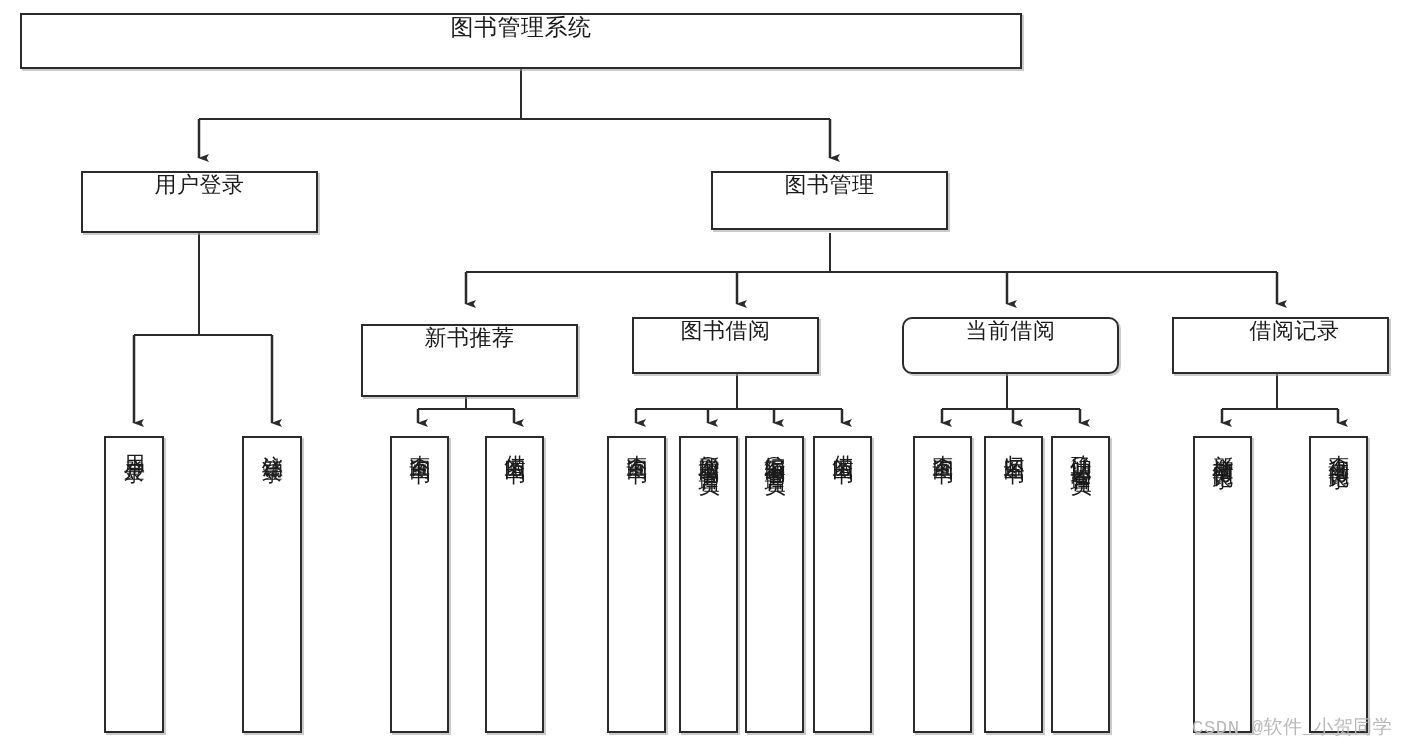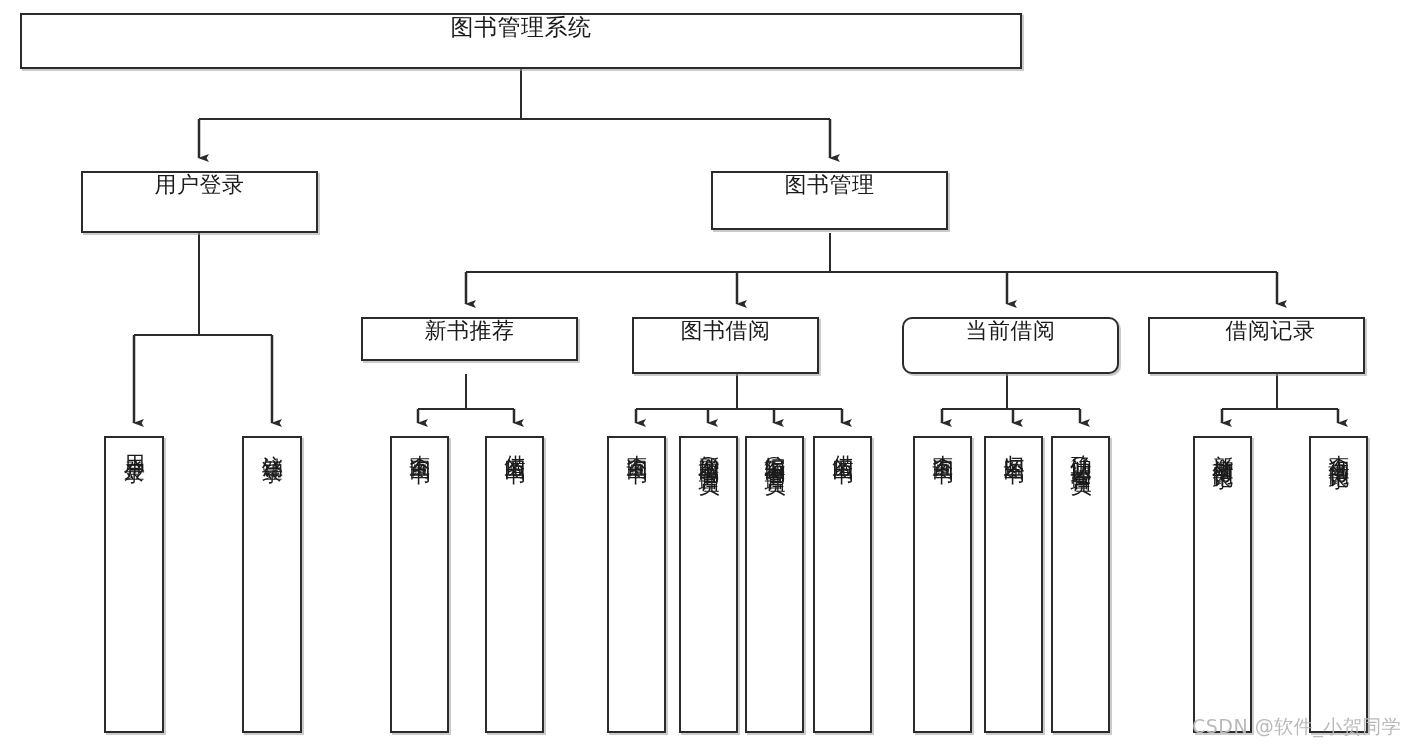--- a/index.html
+++ b/index.html
@@ -116,30 +116,30 @@
   <div id="node-layer">
       <div class="node-box level-0" style="left: 20px; top: 13px; width: 1002px; height: 56px;">
         <span class="node-label">图书管理系统</span>
       </div>
       <div class="node-box level-1" style="left: 81px; top: 171px; width: 237px; height: 62px;">
         <span class="node-label">用户登录</span>
       </div>
       <div class="node-box level-1" style="left: 711px; top: 171px; width: 237px; height: 59px;">
         <span class="node-label">图书管理</span>
       </div>
-      <div class="node-box level-2" style="left: 361px; top: 317px; width: 217px; height: 44px;">
+      <div class="node-box level-2" style="left: 361px; top: 324px; width: 217px; height: 73px;">
         <span class="node-label">新书推荐</span>
       </div>
       <div class="node-box level-2" style="left: 632px; top: 317px; width: 187px; height: 57px;">
         <span class="node-label">图书借阅</span>
       </div>
       <div class="node-box level-2" style="left: 902px; top: 317px; width: 217px; height: 57px; border-radius: 10px;">
         <span class="node-label">当前借阅</span>
       </div>
-      <div class="node-box level-2" style="left: 1148px; top: 317px; width: 217px; height: 57px; padding-left: 28px;">
+      <div class="node-box level-2" style="left: 1172px; top: 317px; width: 217px; height: 57px; padding-left: 28px;">
         <span class="node-label">借阅记录</span>
       </div>
       <div class="node-box level-3 vertical" style="left: 104px; top: 436px; width: 60px; height: 297px;">
         <span class="node-label">用户登录</span>
       </div>
       <div class="node-box level-3 vertical" style="left: 242px; top: 436px; width: 60px; height: 297px;">
         <span class="node-label">注销登录</span>
       </div>
       <div class="node-box level-3 vertical" style="left: 390px; top: 436px; width: 59px; height: 297px;">
         <span class="node-label">查询图书</span>
@@ -169,15 +169,15 @@
         <span class="node-label">确认归还（管理员）</span>
       </div>
       <div class="node-box level-3 vertical" style="left: 1193px; top: 436px; width: 59px; height: 297px;">
         <span class="node-label">新增借阅记录</span>
       </div>
       <div class="node-box level-3 vertical" style="left: 1309px; top: 436px; width: 59px; height: 297px;">
         <span class="node-label">查询借阅记录</span>
       </div>
     </div>
 
-  <div class="watermark" style="left: 1192px; top: 714px; color: rgb(185, 185, 185);">CSDN @软件_小贺同学</div>
+  <div class="watermark" style="left: 1192px; top: 714px; color: rgb(185, 185, 185); font-family: Liberation Mono, monospace;">CSDN @软件_小贺同学</div>
 
 </div>
 
 </body></html>

